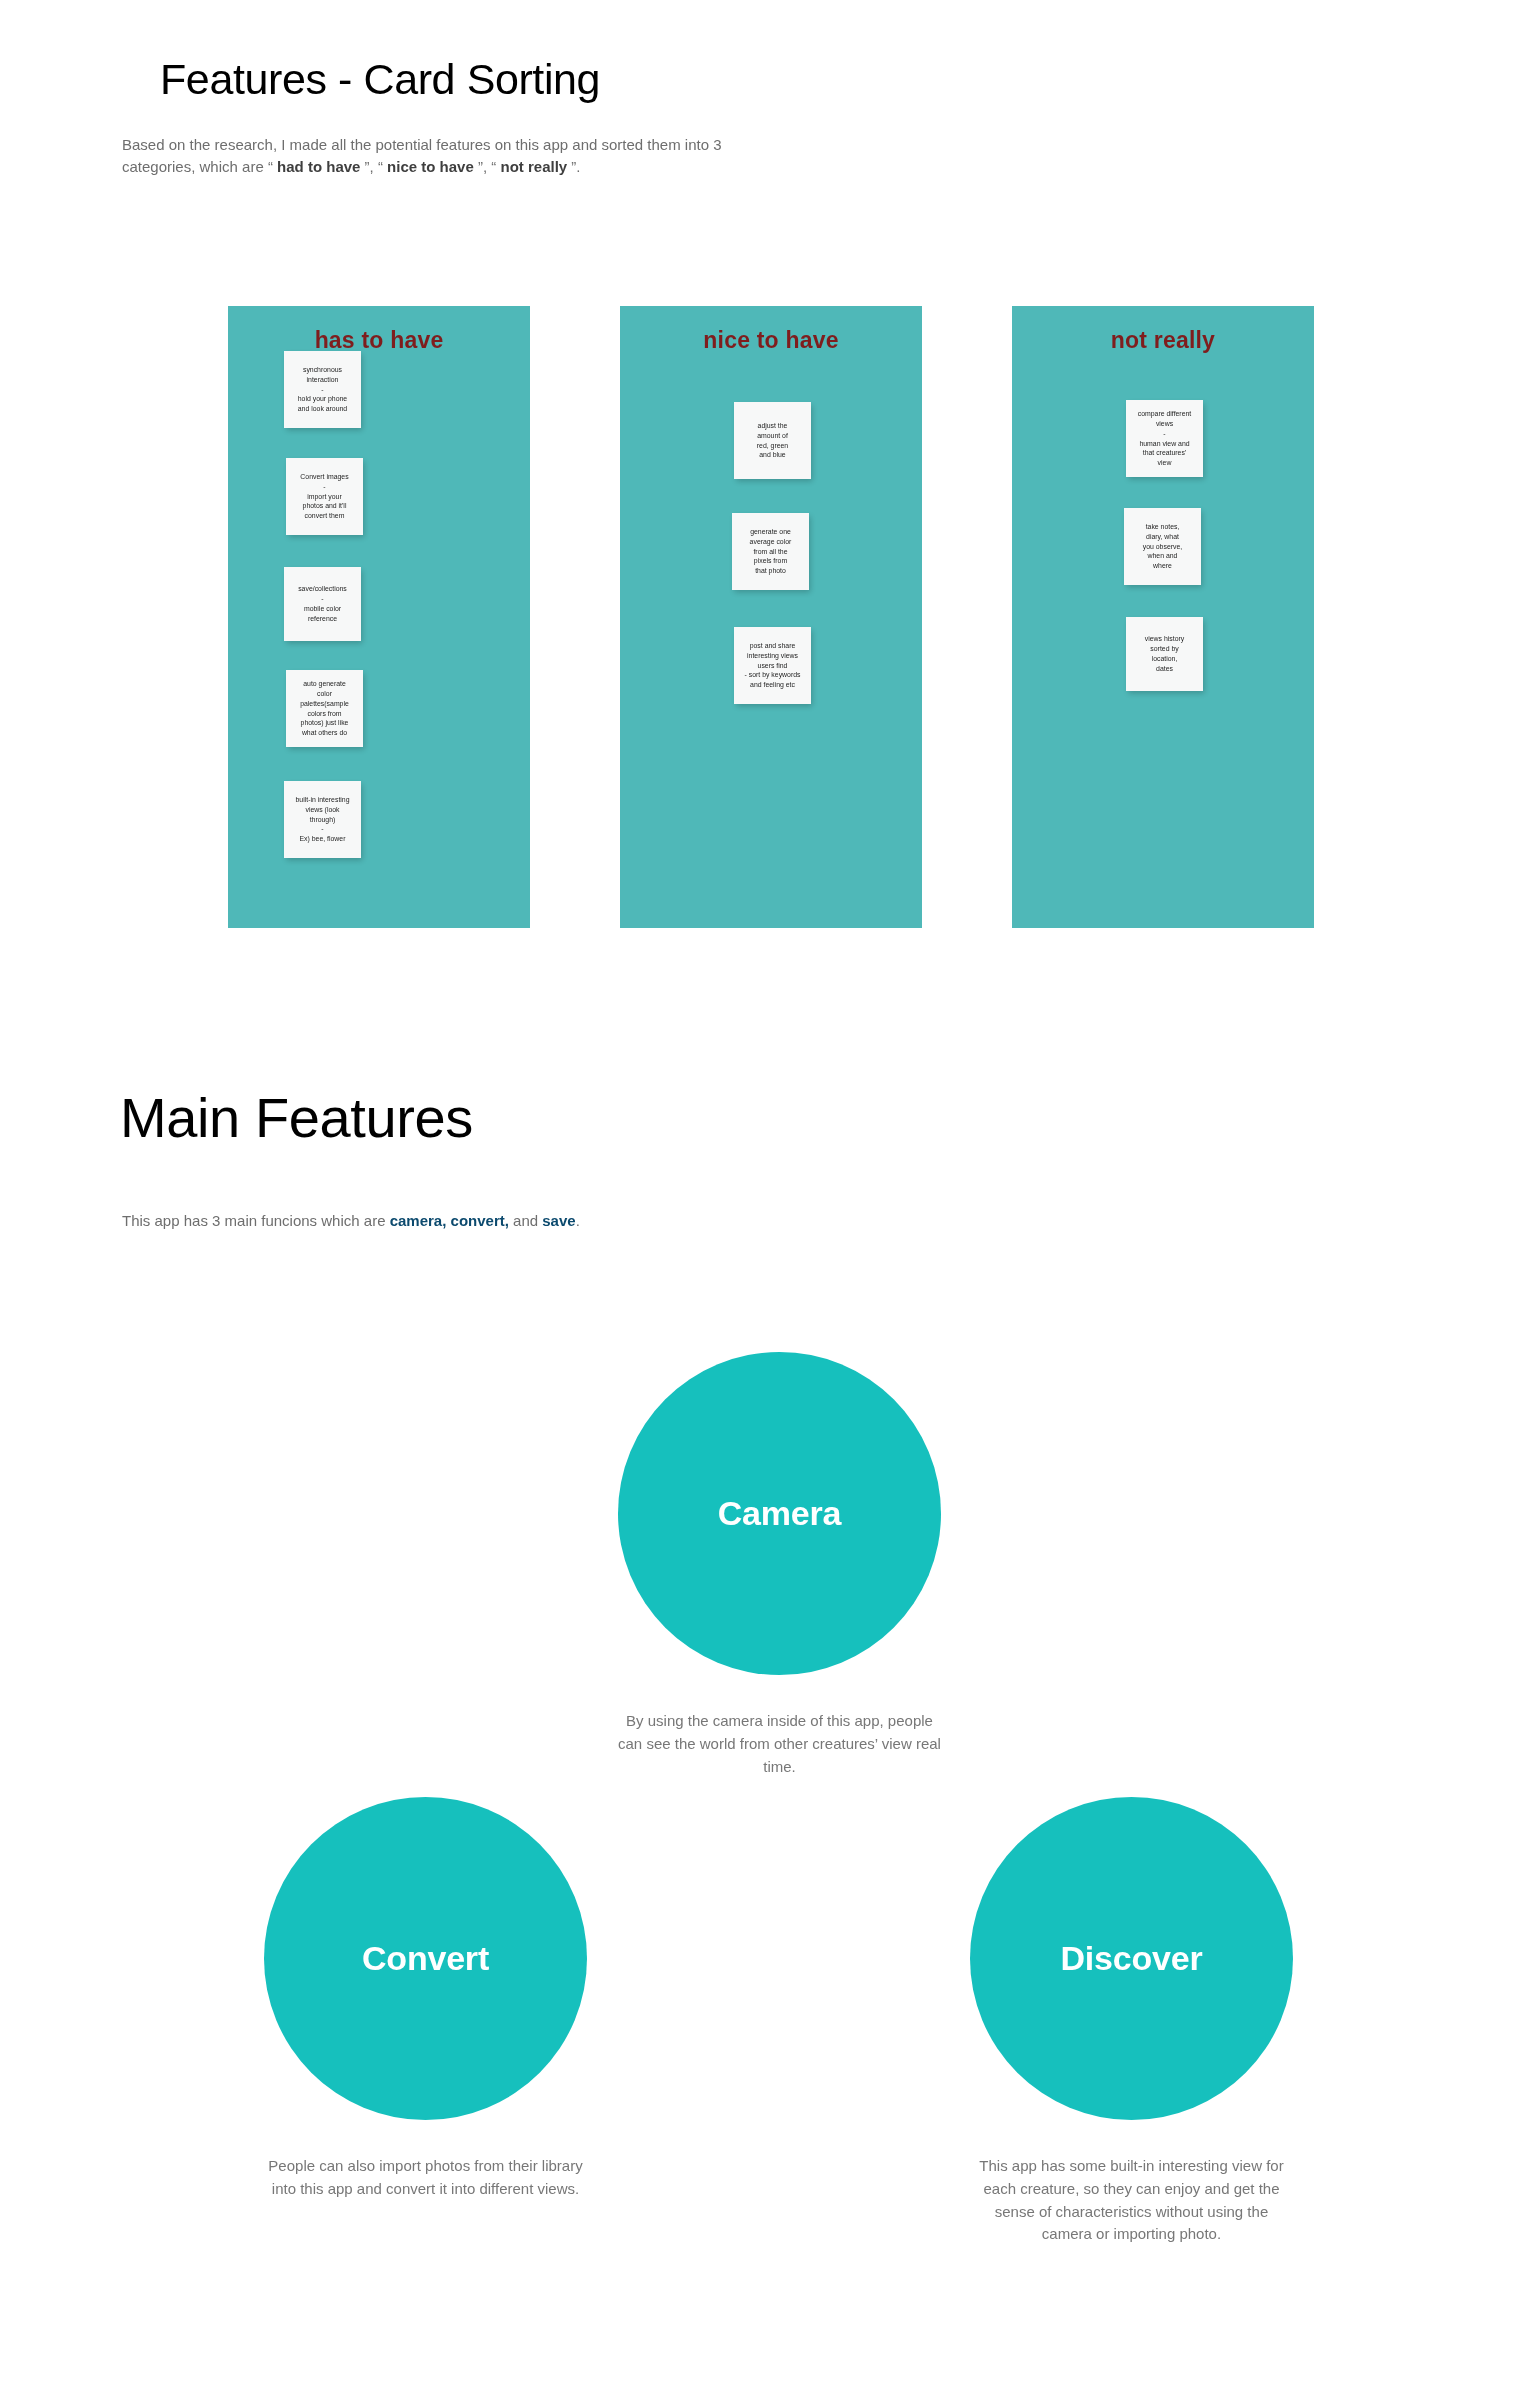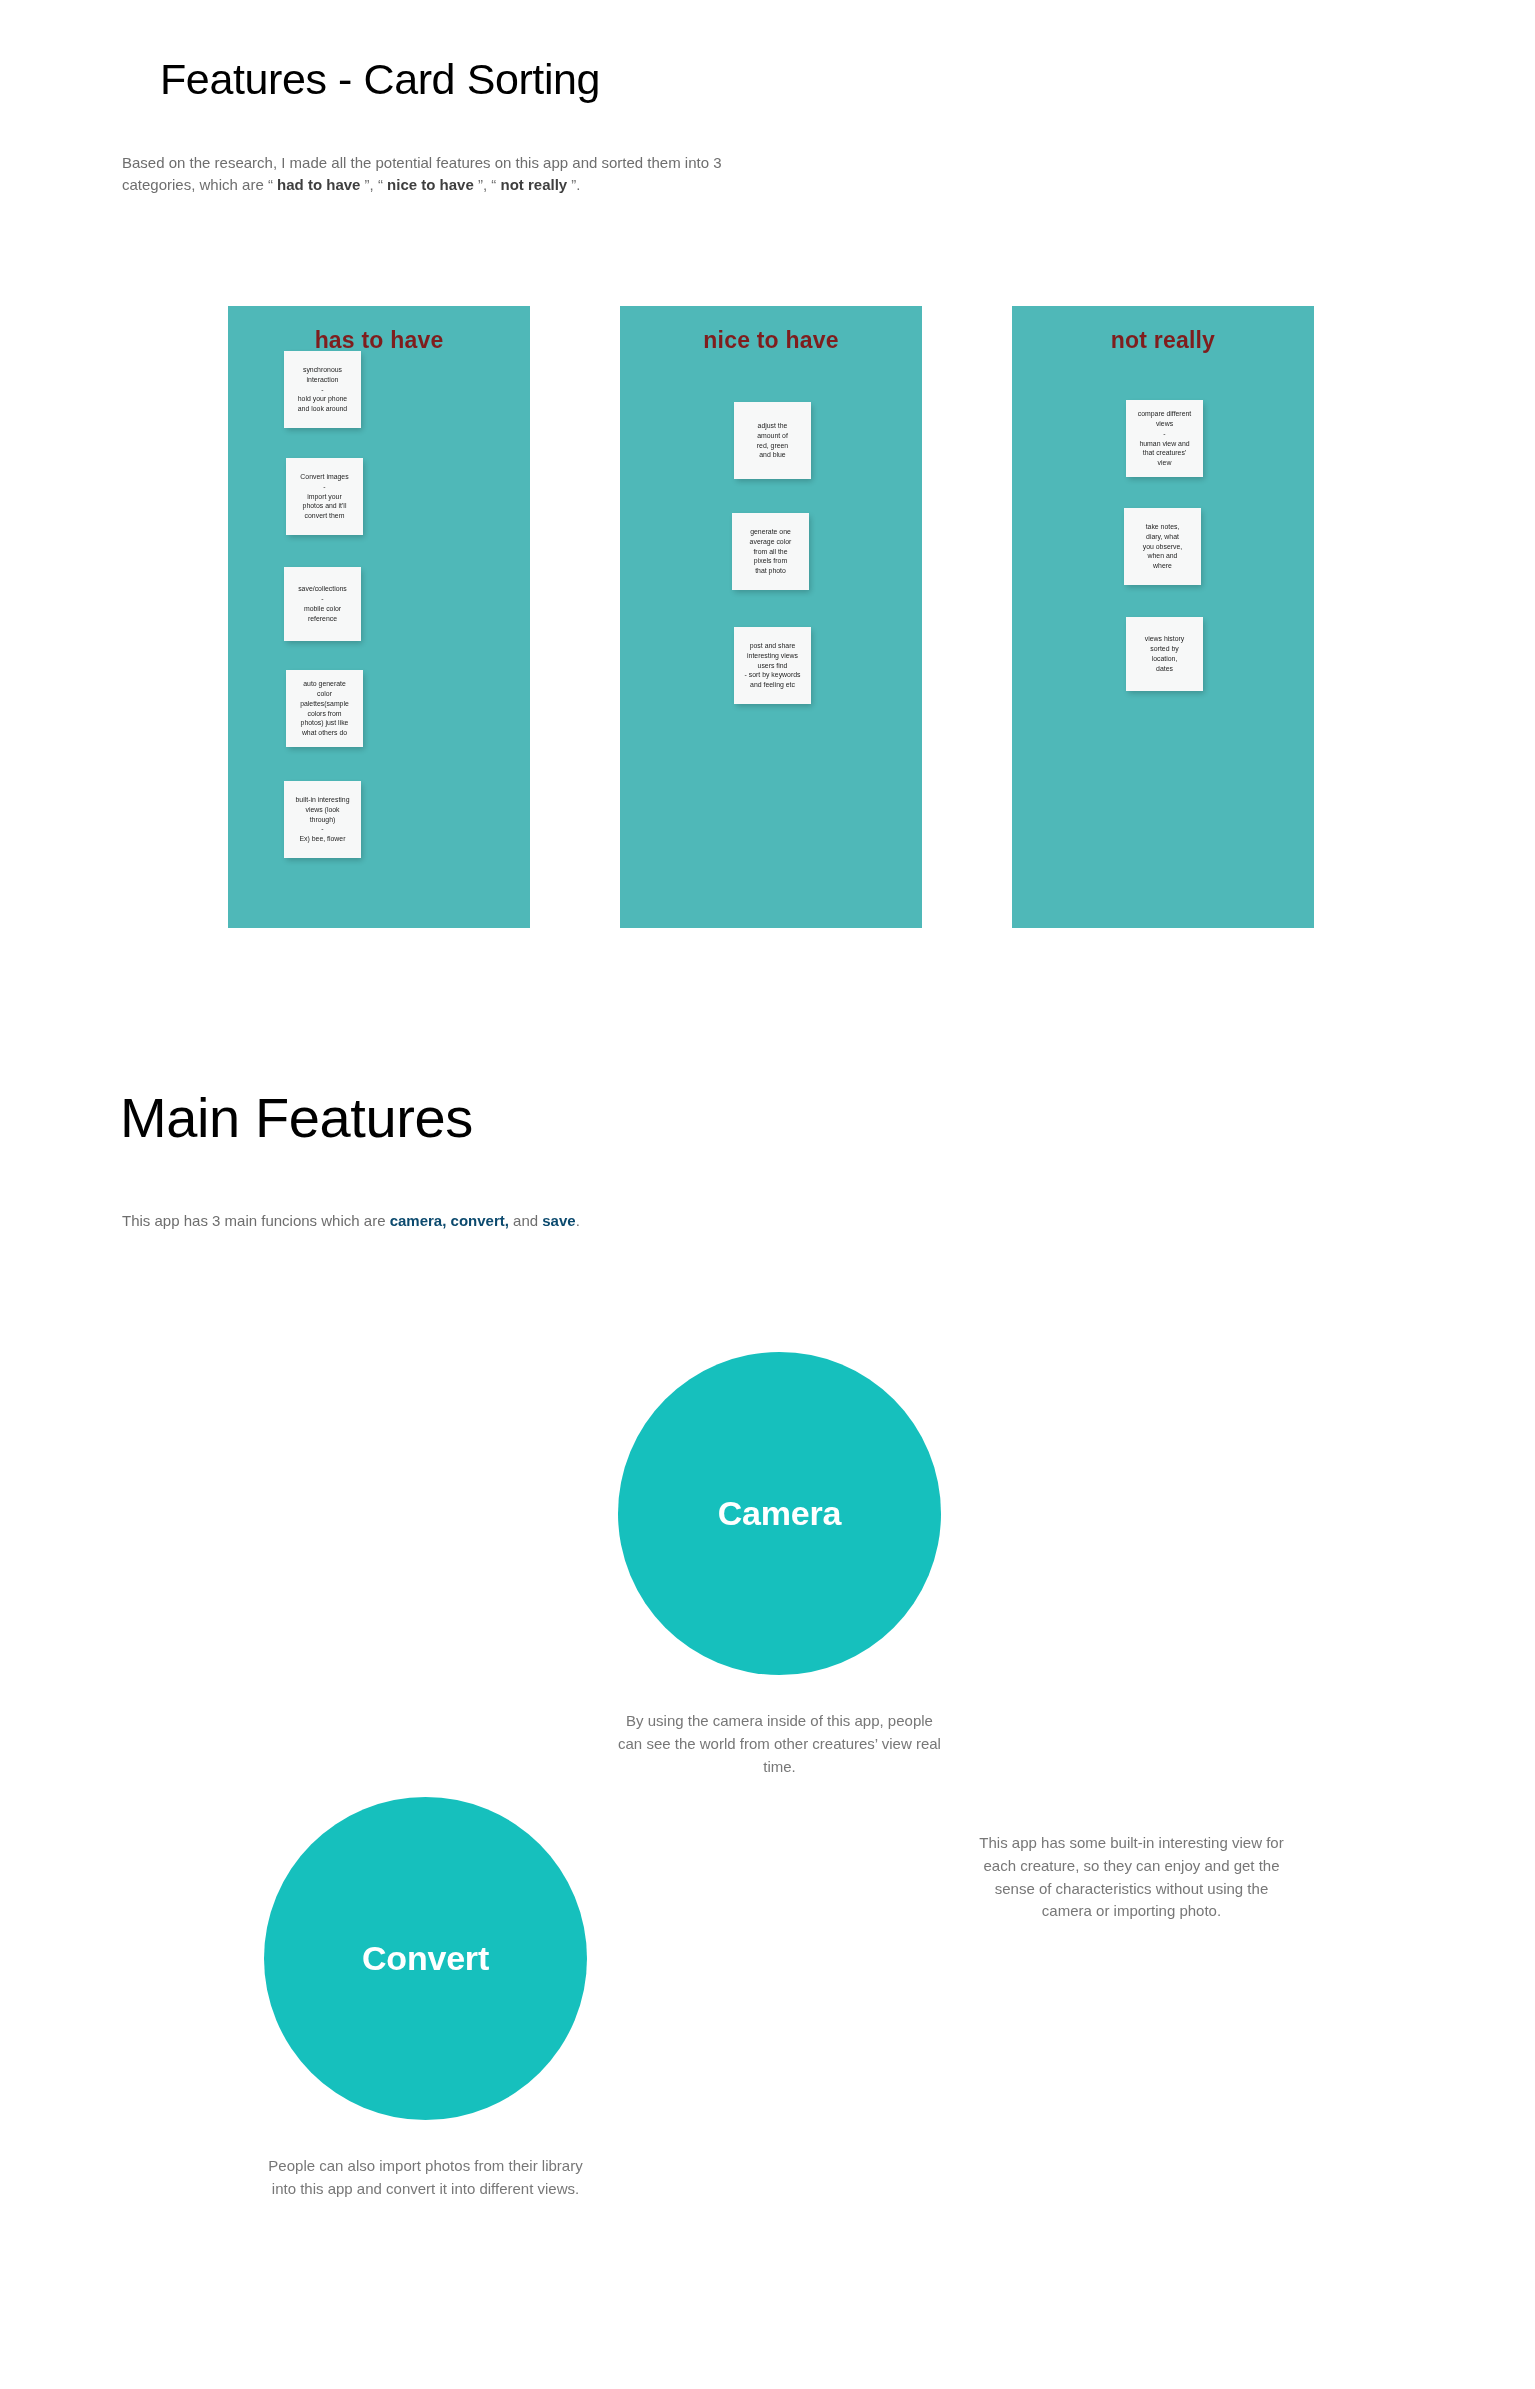--- a/index.html
+++ b/index.html
@@ -31,21 +31,21 @@
     font-weight: 400;
     letter-spacing: -0.4px;
     color: #000000;
     white-space: nowrap;
     margin-left: 40px;
   }
 
   .sec1-sub {
     position: absolute;
     left: 122px;
-    top: 152px;
+    top: 134px;
     width: 664px;
     font-size: 15px;
     line-height: 1.45;
     color: #6e6e6e;
     font-weight: 400;
   }
   .sec1-sub b { color: #3f3f3f; font-weight: 700; }
 
   
   .columns {
@@ -282,17 +282,20 @@
   </div>
 
   <div class="feature convert">
     <div class="circle">
       <span class="circle-label">Convert</span>
     </div>
     <div class="feature-caption">People can also import photos from their library into this app and convert it into different views.</div>
   </div>
 
   <div class="feature discover">
+    <div class="circle">
+      <span class="circle-label">Discover</span>
+    </div>
     <div class="feature-caption">This app has some built-in interesting view for each creature, so they can enjoy and get the sense of characteristics without using the camera or importing photo.</div>
   </div>
 
 </div>
 
 
 </body></html>

